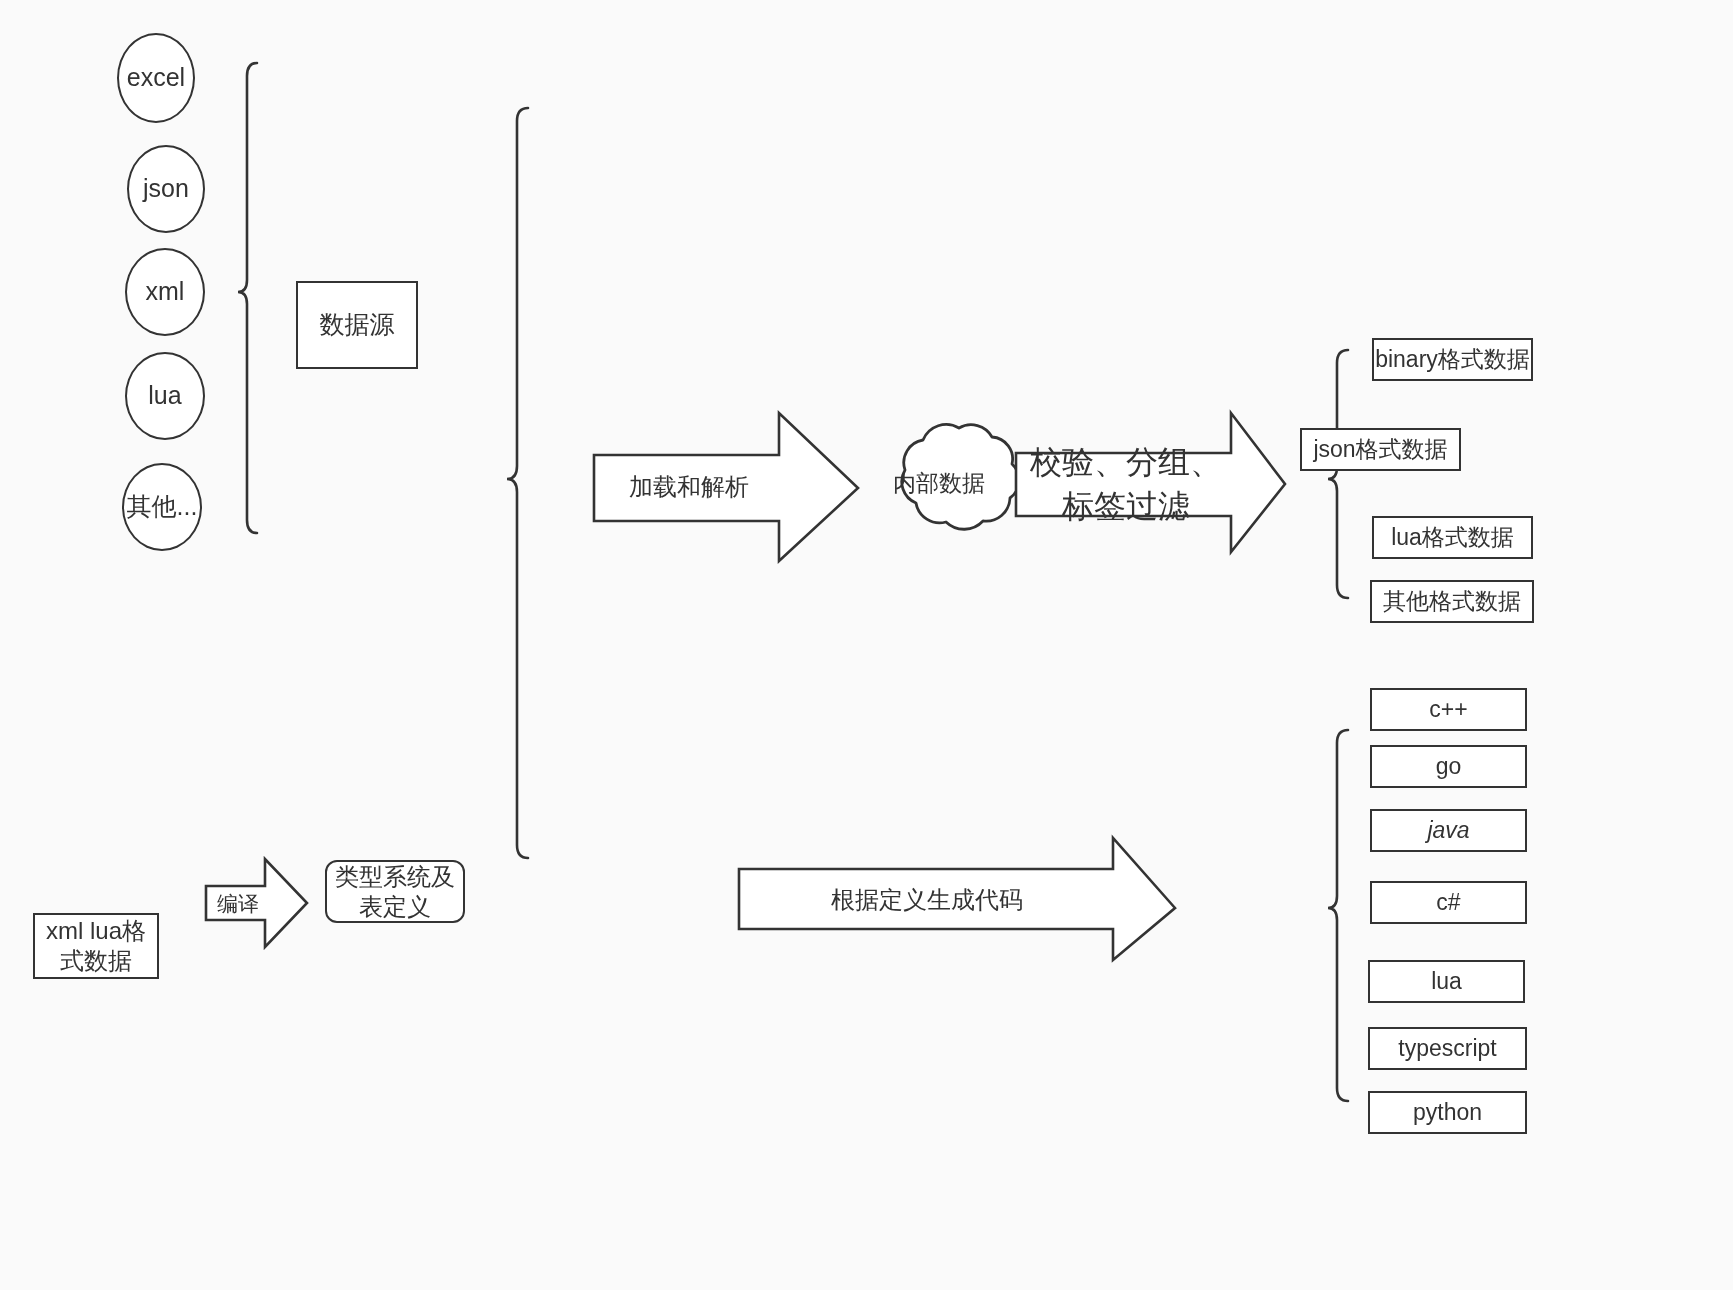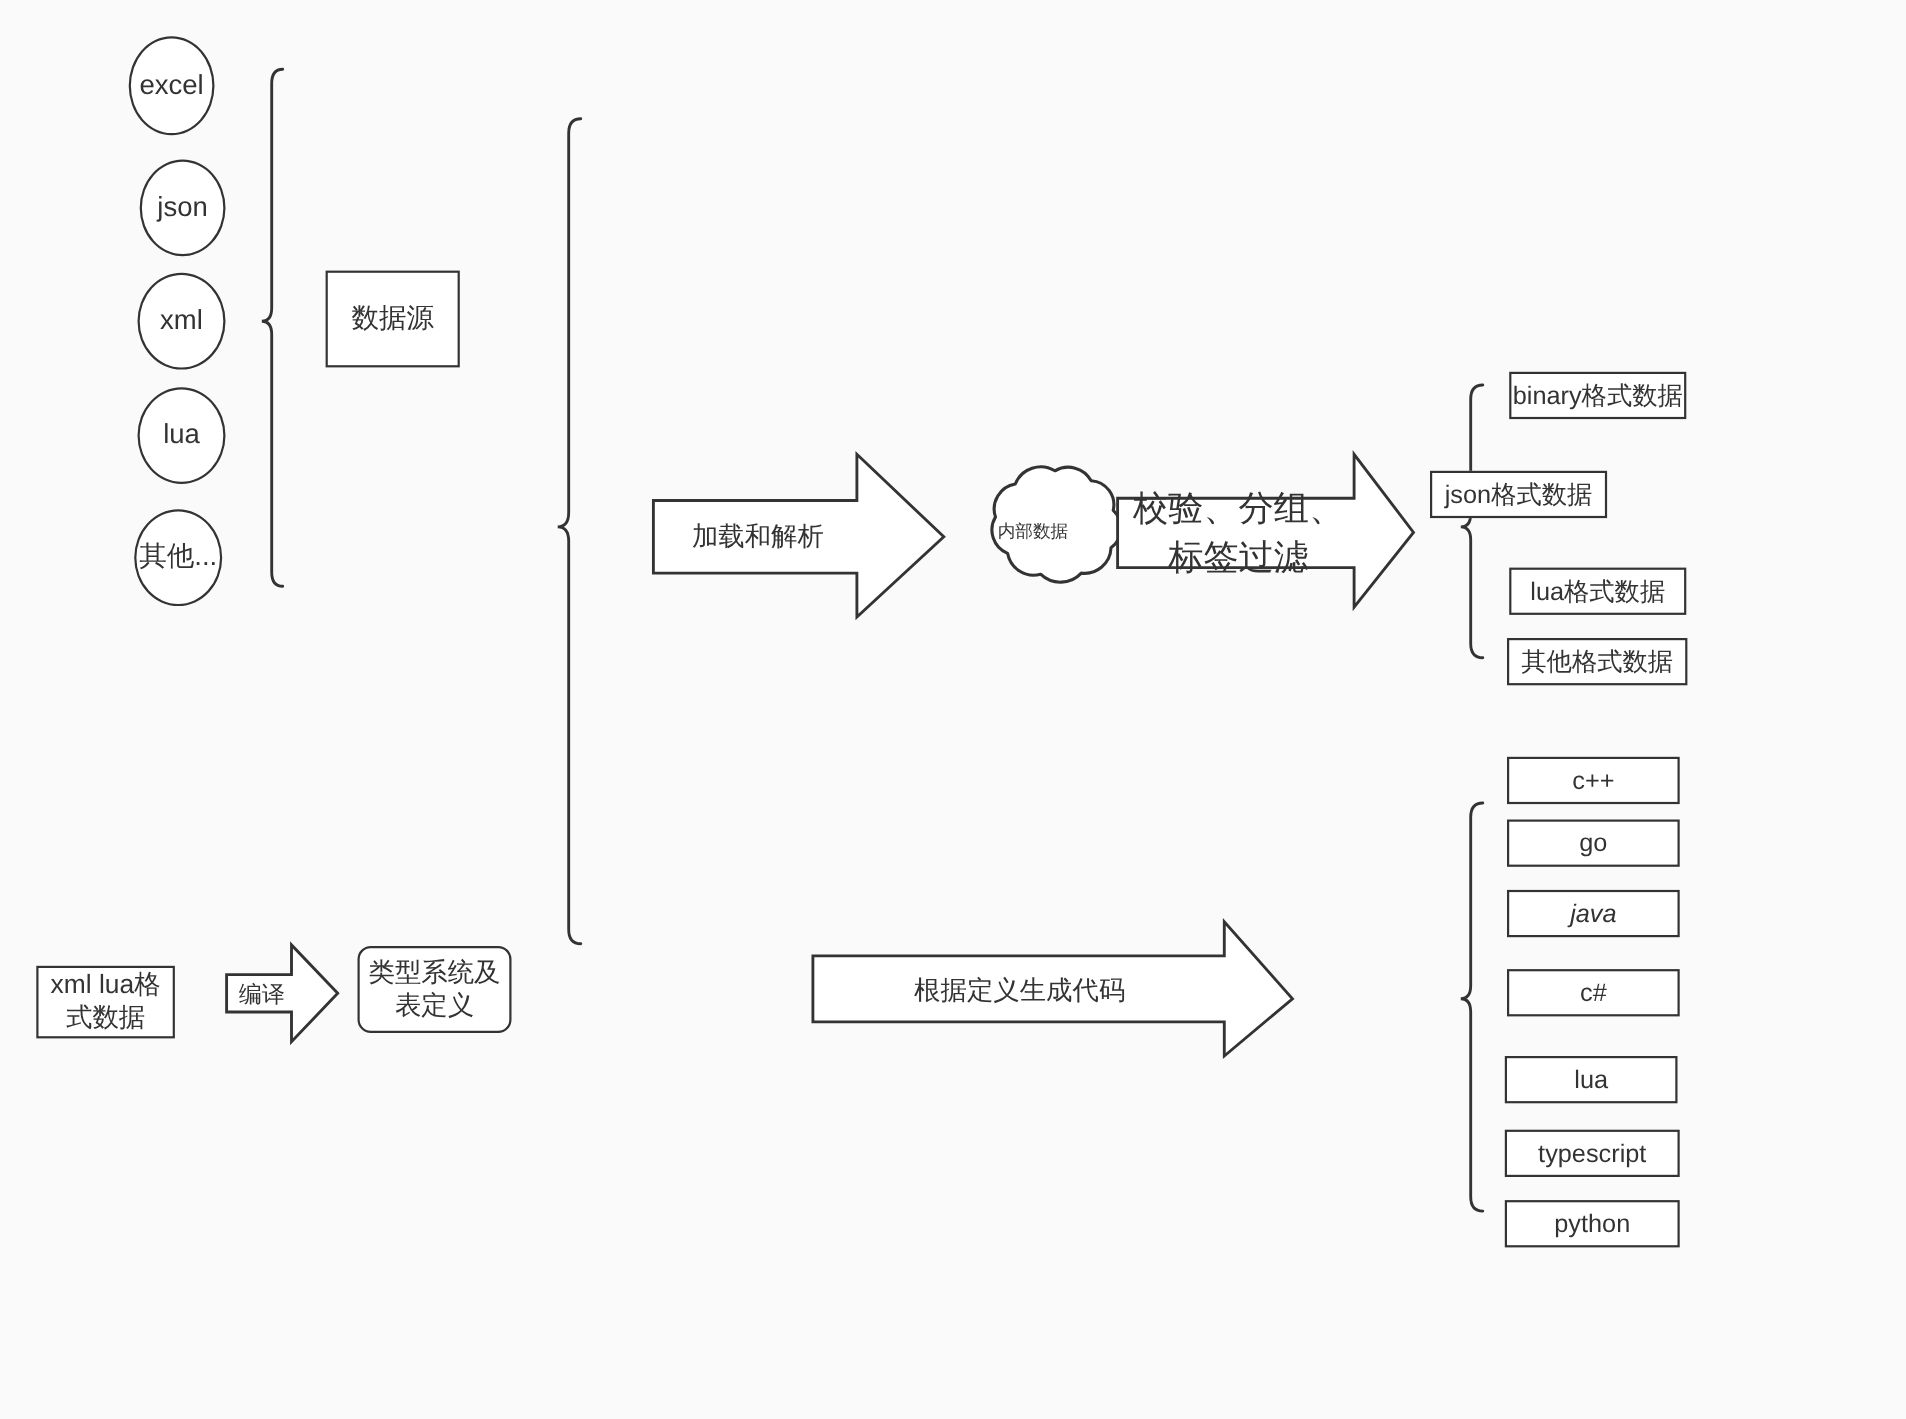--- a/index.html
+++ b/index.html
@@ -32,20 +32,21 @@
     border: 2.5px solid #333333;
     color: #333333;
     line-height: 1.25;
   }
   .ellipse {
     border-radius: 50%;
     font-size: 25px;
   }
   .rect {
     font-size: 25px;
+    margin-top: 35px;
   }
   .rounded {
     border-radius: 12px;
     font-size: 25px;
   }
   .small-box {
     font-size: 23px;
   }
   .arrow-label {
     position: absolute;
@@ -117,21 +118,21 @@
   </div>
 
   <div class="node rect" style="left:296px; top:246px; width:122px; height:88px;">
     <span>数据源</span>
   </div>
 
   <div class="arrow-label" style="left:594px; top:462px; width:190px; height:50px; font-size:24px;">
     <span>加载和解析</span>
   </div>
 
-  <div class="arrow-label" style="left:889px; top:461px; width:100px; height:44px; font-size:16px;">
+  <div class="arrow-label" style="left:889px; top:461px; width:100px; height:44px; font-size:23px;">
     <span>内部数据</span>
   </div>
 
   <div class="arrow-label" style="left:1018px; top:462px; width:216px; height:46px; font-size:32px;">
     <span>校验、分组、标签过滤</span>
   </div>
 
   <div class="node small-box" style="left:1372px; top:338px; width:161px; height:43px;">
     <span>binary格式数据</span>
   </div>
@@ -168,21 +169,21 @@
   </div>
 
   <div class="node rect" style="left:33px; top:878px; width:126px; height:66px; font-size:24px; padding:0 6px;">
     <span>xml lua格式数据</span>
   </div>
 
   <div class="arrow-label" style="left:207px; top:889px; width:62px; height:30px; font-size:21px;">
     <span>编译</span>
   </div>
 
-  <div class="node rounded" style="left:325px; top:860px; width:140px; height:79px; font-size:24px; padding:0 8px;">
+  <div class="node rounded" style="left:325px; top:860px; width:140px; height:63px; font-size:24px; padding:0 8px;">
     <span>类型系统及表定义</span>
   </div>
 
   <div class="arrow-label" style="left:742px; top:877px; width:370px; height:46px; font-size:24px;">
     <span>根据定义生成代码</span>
   </div>
 
 </div>
 
 </body></html>

